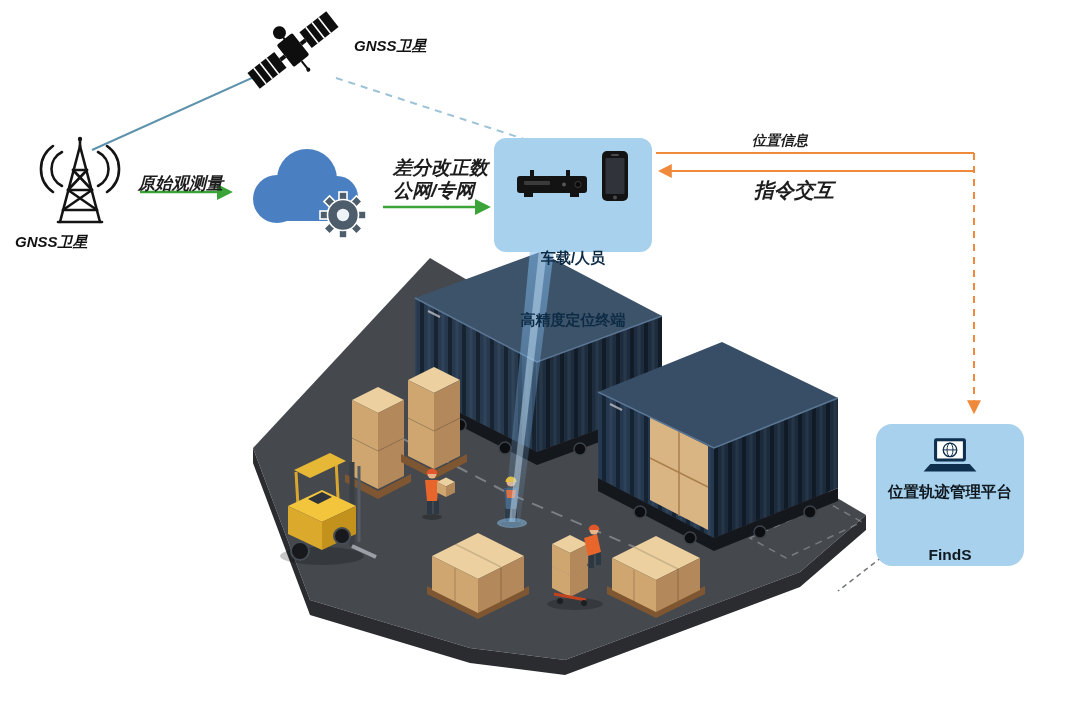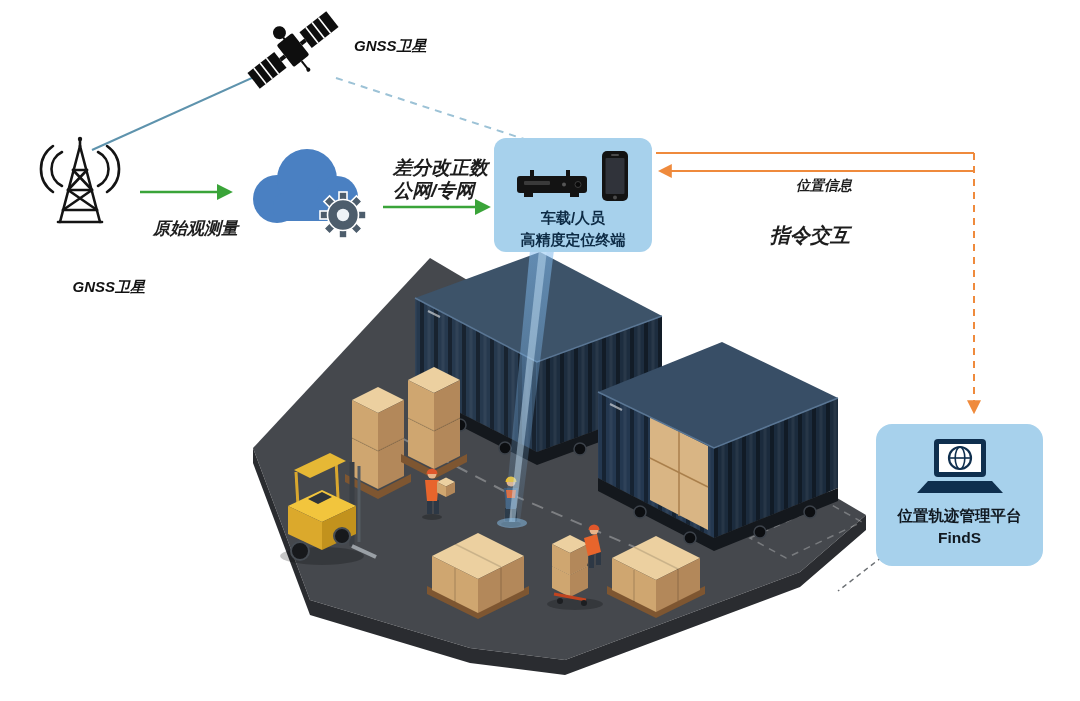--- a/index.html
+++ b/index.html
@@ -9,24 +9,24 @@
   }
   .abs{position:absolute;}
   svg{display:block;}
   .lbl{position:absolute;color:#1c1c1c;font-weight:600;white-space:nowrap;font-style:italic;}
   .node-label{font-weight:700;color:#111;font-size:15px;}
   .edge-label{font-size:19px;color:#1d1d1d;}
   .bubble{
     position:absolute;background:#a7d1ec;display:flex;flex-direction:column;align-items:center;
     box-sizing:border-box;
   }
-  .bubble .bline{font-weight:700;color:#0d2b45;font-size:15px;line-height:1.45;}
+  .bubble .bline{font-weight:700;color:#0d2b45;font-size:15px;line-height:1.45;margin-top:40px;}
   #finds-bubble .bline{color:#101820;font-size:15.5px;}
   .t-icons{display:flex;align-items:flex-end;gap:12px;margin-top:11px;margin-bottom:4px;}
-  .center{text-align:right;margin-top:45px;}
+  .center{text-align:left;}
 </style>
 </head>
 <body>
 
 <div class="canvas">
 
   <svg class="abs" style="left:0;top:0" width="1080" height="701" viewBox="0 0 1080 701">
     <defs>
       <marker id="mGreen" viewBox="0 0 10 10" refX="7" refY="5" markerWidth="6.5" markerHeight="6.5" orient="auto">
         <path d="M0,0L10,5L0,10Z" fill="#3aa439"></path>
@@ -294,21 +294,21 @@
         <circle cx="15" cy="48.5" r="2" fill="#4a4a4a"></circle>
       </svg>
     </div>
     <div class="bline">车载/人员</div>
     <div class="bline">高精度定位终端</div>
   </div>
 
   <div class="lbl edge-label center" style="left:752px;top:132px;width:100px;font-size:14px">位置信息</div>
   <div class="lbl edge-label center" style="left:754px;top:177px;width:96px;font-size:20px">指令交互</div>
 
-  <div class="bubble" id="finds-bubble" style="left:876px;top:424px;width:167px;height:142px;border-radius:16px">
+  <div class="bubble" id="finds-bubble" style="left:876px;top:424px;width:148px;height:142px;border-radius:16px">
     <svg width="86" height="62" viewBox="0 0 86 62" style="margin-top:13px">
       <rect x="17" y="2" width="52" height="38" rx="4" fill="#0f2f4e"></rect>
       <rect x="22" y="7" width="42" height="28" fill="#ffffff"></rect>
       <g fill="none" stroke="#0f2f4e">
         <circle cx="43" cy="21" r="11" stroke-width="2.2"></circle>
         <ellipse cx="43" cy="21" rx="4.8" ry="11" stroke-width="1.6"></ellipse>
         <line x1="32" y1="21" x2="54" y2="21" stroke-width="1.6"></line>
       </g>
       <polygon points="11,44 75,44 86,56 0,56" fill="#0f2f4e"></polygon>
     </svg>

